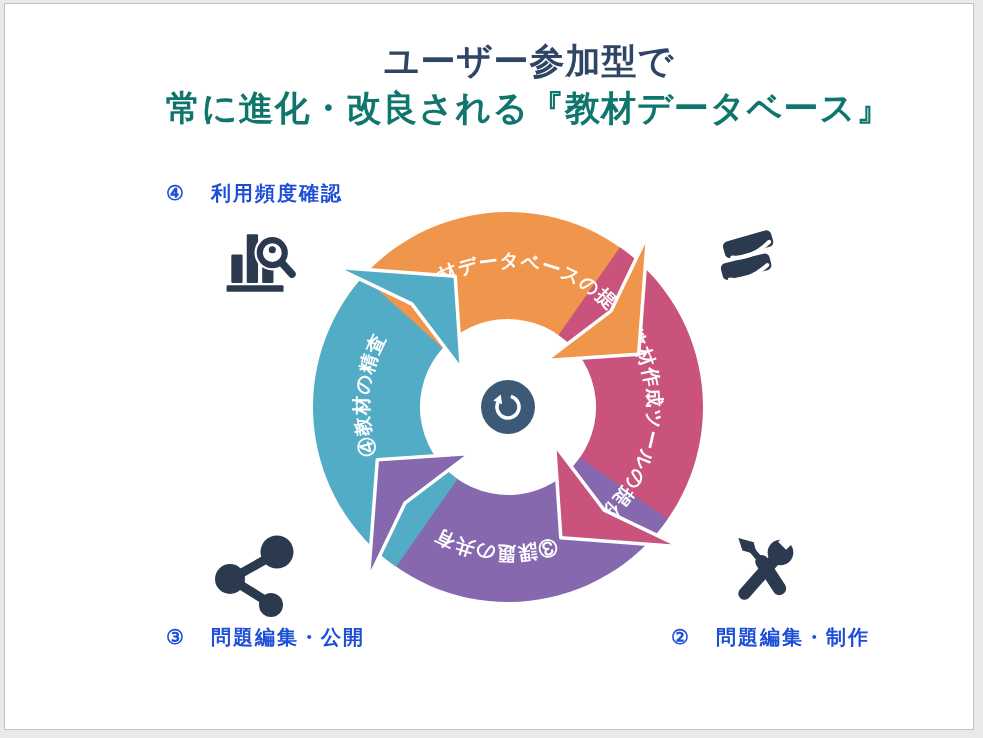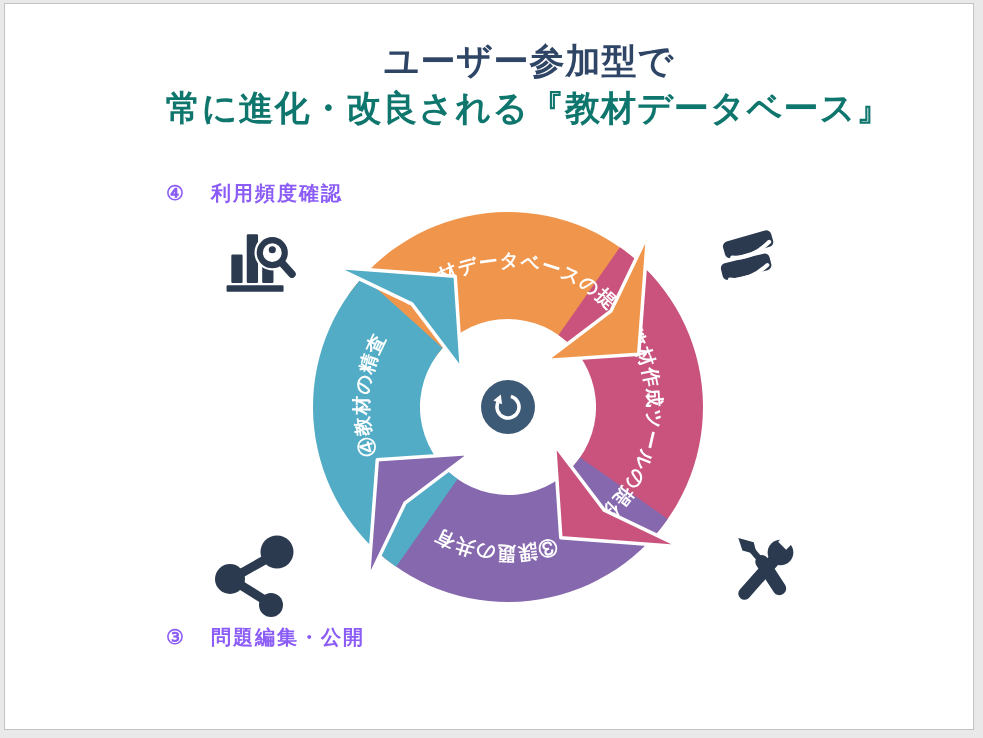--- a/index.html
+++ b/index.html
@@ -14,21 +14,21 @@
   }
   .title{
     position:absolute;left:0;top:33px;width:100%;
     text-align:center;font-weight:bold;font-size:35px;line-height:47px;
     letter-spacing:1px;
     padding-left:40px;
   }
   .corner-label{
     position:absolute;white-space:nowrap;
     font-family:"DejaVu Serif","Liberation Serif",serif;
-    font-size:20px;font-weight:600;color:#8b5cf6;
+    font-size:20px;font-weight:600;color:#1d4ed8;
   }
   .corner-label .num{display:inline-block;}
   .corner-label .txt{display:inline-block;margin-left:27px;letter-spacing:2px;}
   .icon-box{position:absolute;}
   .cycle-wrap{position:absolute;left:268px;top:168px;width:470px;height:470px;}
   svg{display:block;}
   .arrow-label{
     font-family:"Liberation Sans",sans-serif;
     font-size:19px;font-weight:bold;letter-spacing:1px;fill:#ffffff;
   }
@@ -38,20 +38,23 @@
 
 <div class="slide">
 
   <div class="title">
     <div style="color:#2F4566;">ユーザー参加型で</div>
     <div style="color:#0f766e;">常に進化・改良される『教材データベース』</div>
   </div>
 
   <div class="corner-label" style="left:161px;top:176px;">
     <span class="num">④</span><span class="txt">利用頻度確認</span>
+  </div>
+  <div class="corner-label" style="left:666px;top:620px;">
+    <span class="num">②</span><span class="txt">問題編集・制作</span>
   </div>
   <div class="corner-label" style="left:161px;top:620px;">
     <span class="num">③</span><span class="txt">問題編集・公開</span>
   </div>
 
   <div class="icon-box" style="left:218px;top:216px;">
     <svg width="76" height="76" viewBox="0 0 64 64">
       <g fill="#2B3A4F">
         <rect x="3" y="55" width="48" height="5.5" rx="1"></rect>
         <rect x="7" y="29" width="9.5" height="24" rx="1"></rect>

